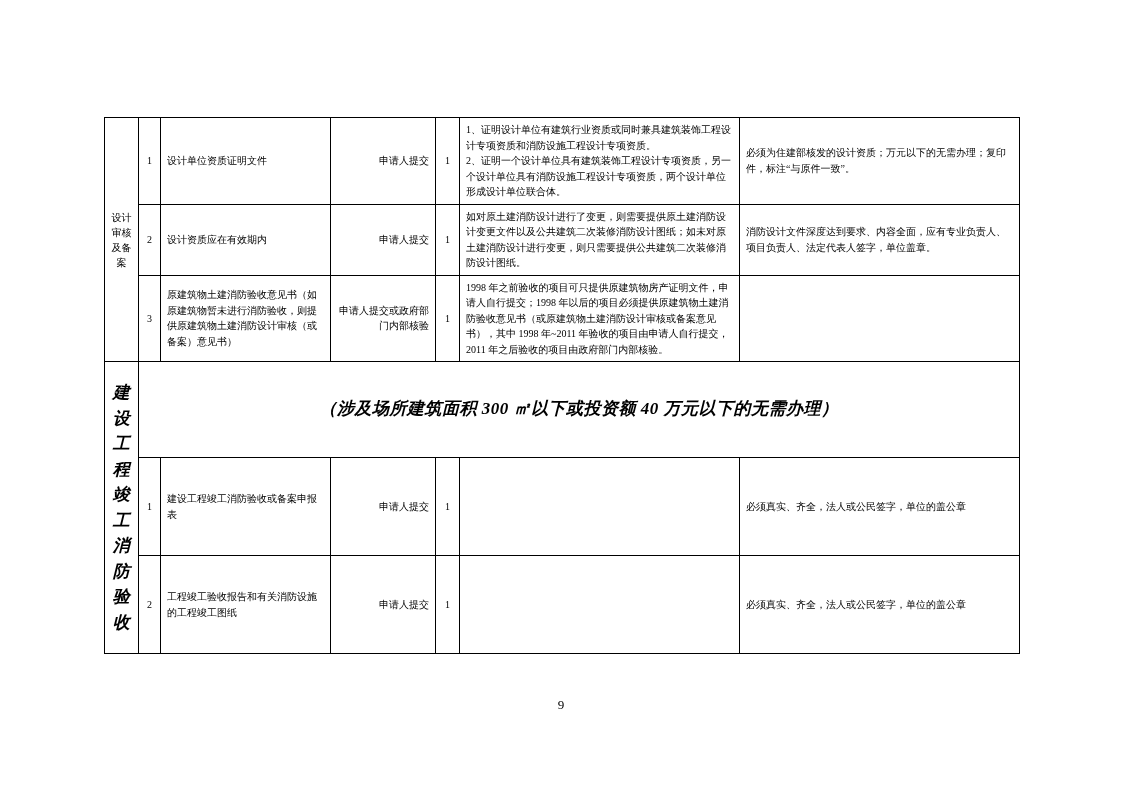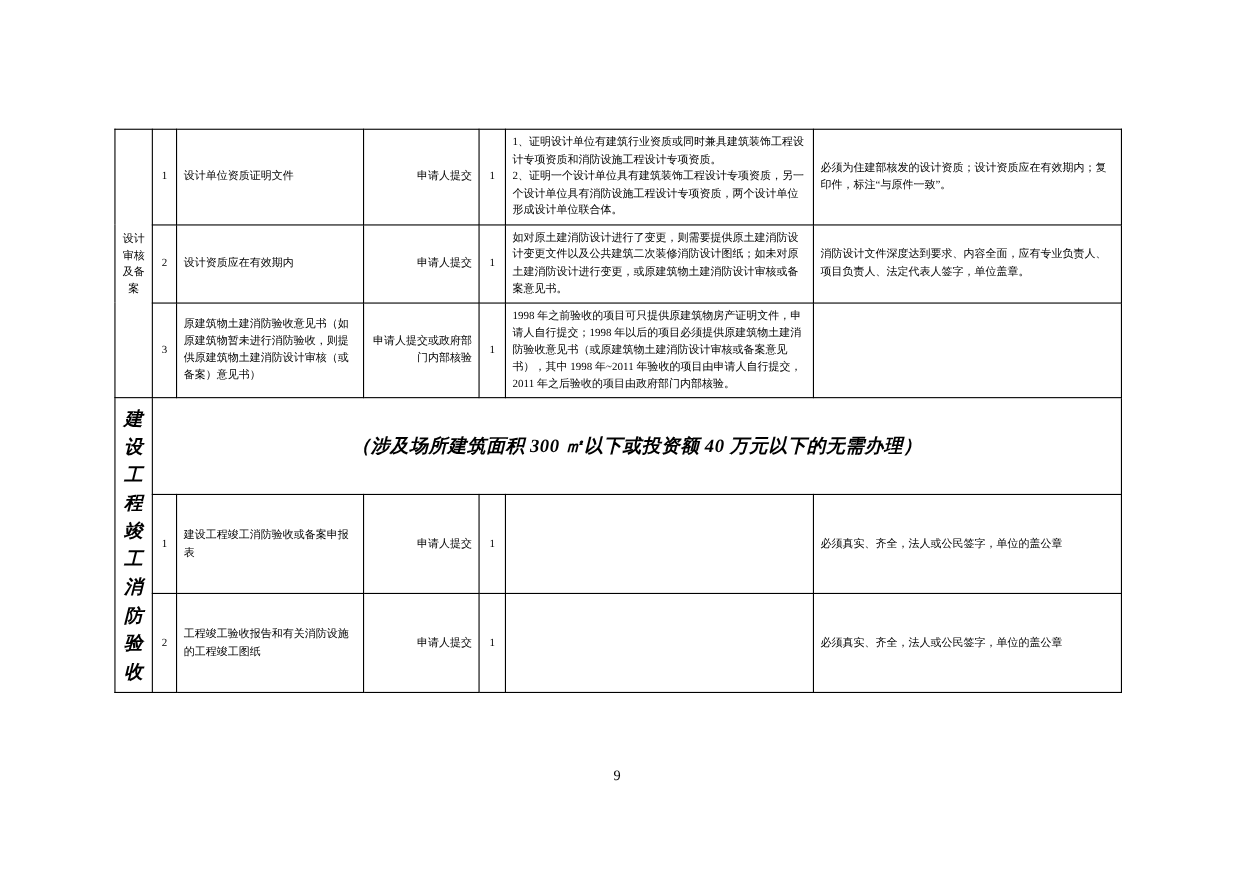--- a/index.html
+++ b/index.html
@@ -34,21 +34,21 @@
     font-family: "Liberation Serif", "DejaVu Serif", serif;
   }
   .c-section {
     width: 34px;
     text-align: center;
     padding: 4px 6px;
   }
   .c-section-inner {
     display: block;
     width: 20px;
-    margin: 0 auto;
+    margin: 12px auto;
     line-height: 1.5;
     word-break: break-all;
   }
   .c-num {
     width: 22px;
     text-align: center;
   }
   .c-name {
     width: 170px;
     text-align: left;
@@ -111,30 +111,30 @@
         </td>
         <td class="c-num">1</td>
         <td class="c-name">设计单位资质证明文件</td>
         <td class="c-submitter">申请人提交</td>
         <td class="c-qty">1</td>
         <td class="c-desc top-align">
             <span class="cell-text">1、证明设计单位有建筑行业资质或同时兼具建筑装饰工程设计专项资质和消防设施工程设计专项资质。
 2、证明一个设计单位具有建筑装饰工程设计专项资质，另一个设计单位具有消防设施工程设计专项资质，两个设计单位形成设计单位联合体。</span>
           </td>
         <td class="c-remark">
-            <span class="cell-text">必须为住建部核发的设计资质；设计资质应在有效期内；复印件，标注“与原件一致”。</span>
+            <span class="cell-text">必须为住建部核发的设计资质；万元以下的无需办理；复印件，标注“与原件一致”。</span>
           </td>
       </tr>
       <tr>
         <td class="c-num">2</td>
         <td class="c-name">设计资质应在有效期内</td>
         <td class="c-submitter">申请人提交</td>
         <td class="c-qty">1</td>
         <td class="c-desc top-align">
-            <span class="cell-text">如对原土建消防设计进行了变更，则需要提供原土建消防设计变更文件以及公共建筑二次装修消防设计图纸；如未对原土建消防设计进行变更，或原建筑物土建消防设计审核或备案意见书。</span>
+            <span class="cell-text">如对原土建消防设计进行了变更，则需要提供原土建消防设计变更文件以及公共建筑二次装修消防设计图纸；如未对原土建消防设计进行变更，则只需要提供公共建筑二次装修消防设计图纸。</span>
           </td>
         <td class="c-remark top-align">
             <span class="cell-text">消防设计文件深度达到要求、内容全面，应有专业负责人、项目负责人、法定代表人签字，单位盖章。</span>
           </td>
       </tr>
       <tr>
         <td class="c-num">3</td>
         <td class="c-name">
             <span class="cell-text">原建筑物土建消防验收意见书（如原建筑物暂未进行消防验收，则提供原建筑物土建消防设计审核（或备案）意见书）</span>
           </td>

